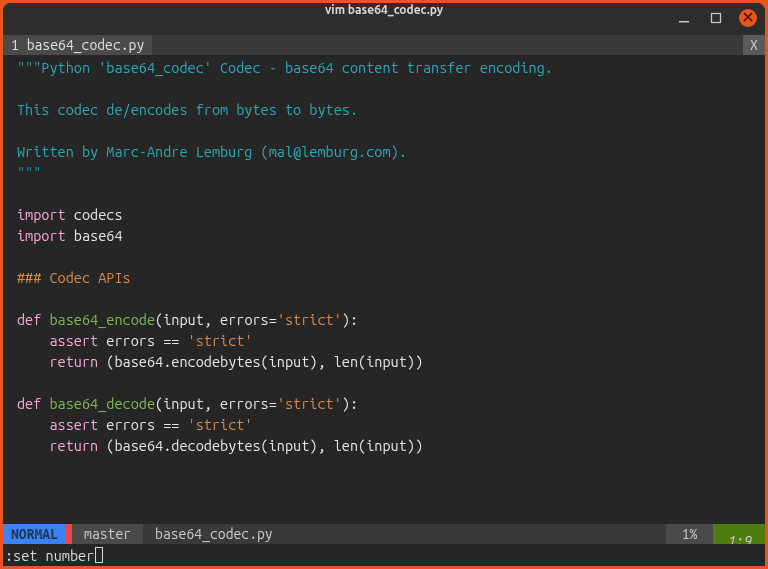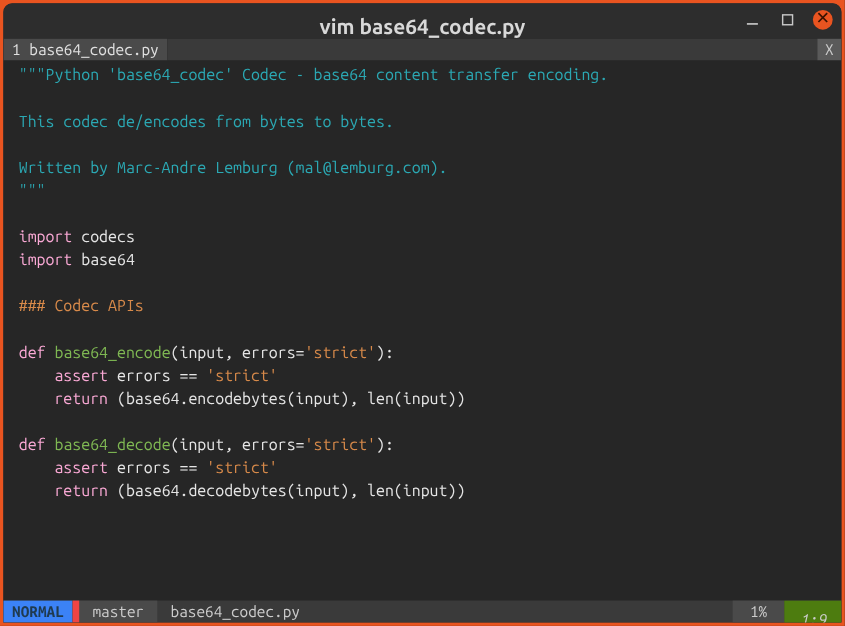--- a/index.html
+++ b/index.html
@@ -17,26 +17,26 @@
       background: #2d2d2d;
       border-radius: 8px 8px 0 0;
       display: flex;
       flex-direction: column;
       overflow: hidden;
     }
     .titlebar {
       height: 32px;
       background: #2d2d2d;
       display: flex;
-      align-items: flex-end;
+      align-items: flex-start;
       justify-content: center;
       position: relative;
       color: #d8d8d8;
       font-family: Ubuntu, "Segoe UI", sans-serif;
-      font-size: 19px;
+      font-size: 12px;
       font-weight: 600;
     }
     .win-controls {
       position: absolute;
       right: 8px;
       top: 6px;
       display: flex;
       gap: 14px;
       align-items: center;
     }
@@ -231,13 +231,17 @@
 </div>
 
   <div class="statusline">
     <div class="sl-mode">NORMAL</div>
     <div class="sl-branch">master</div>
     <div class="sl-file">base64_codec.py</div>
     <div class="sl-pct">1%</div>
     <div class="sl-pos">1:9</div>
   </div>
 
+  <div class="cmdline">
+    <span>:set number</span>
+      <span class="cursor-block"></span>
+  </div>
 </div>
 
 </body></html>

